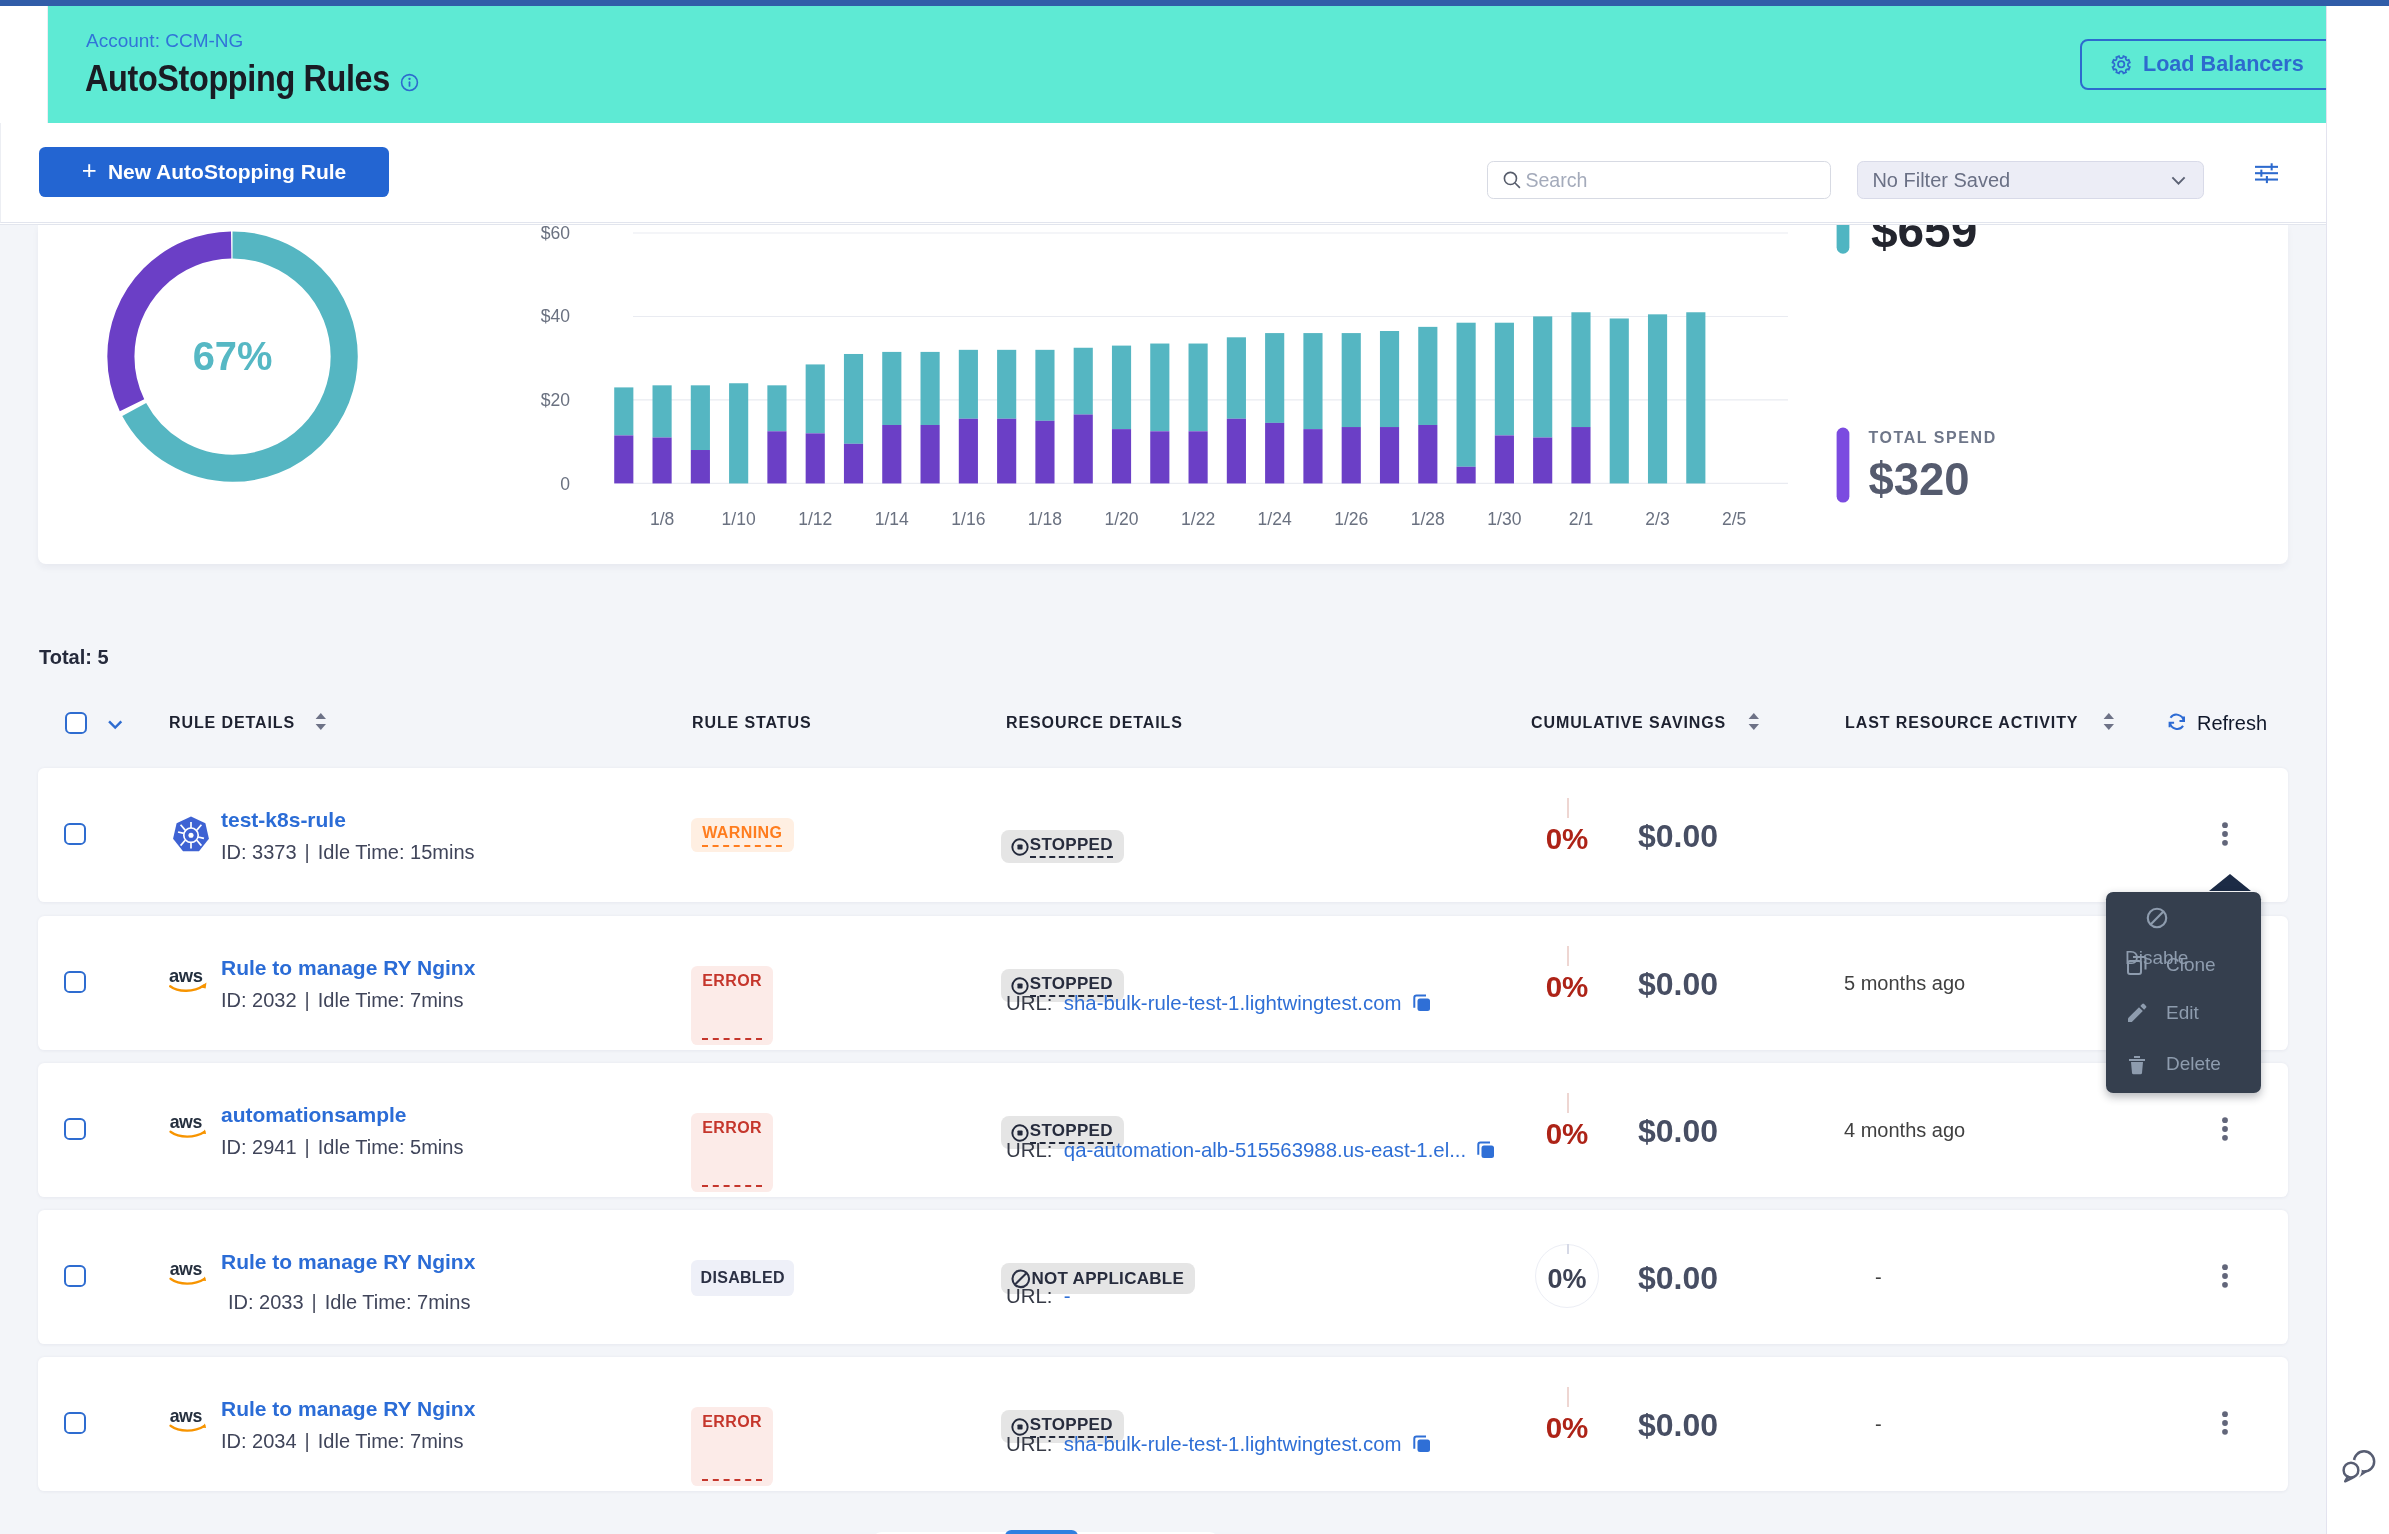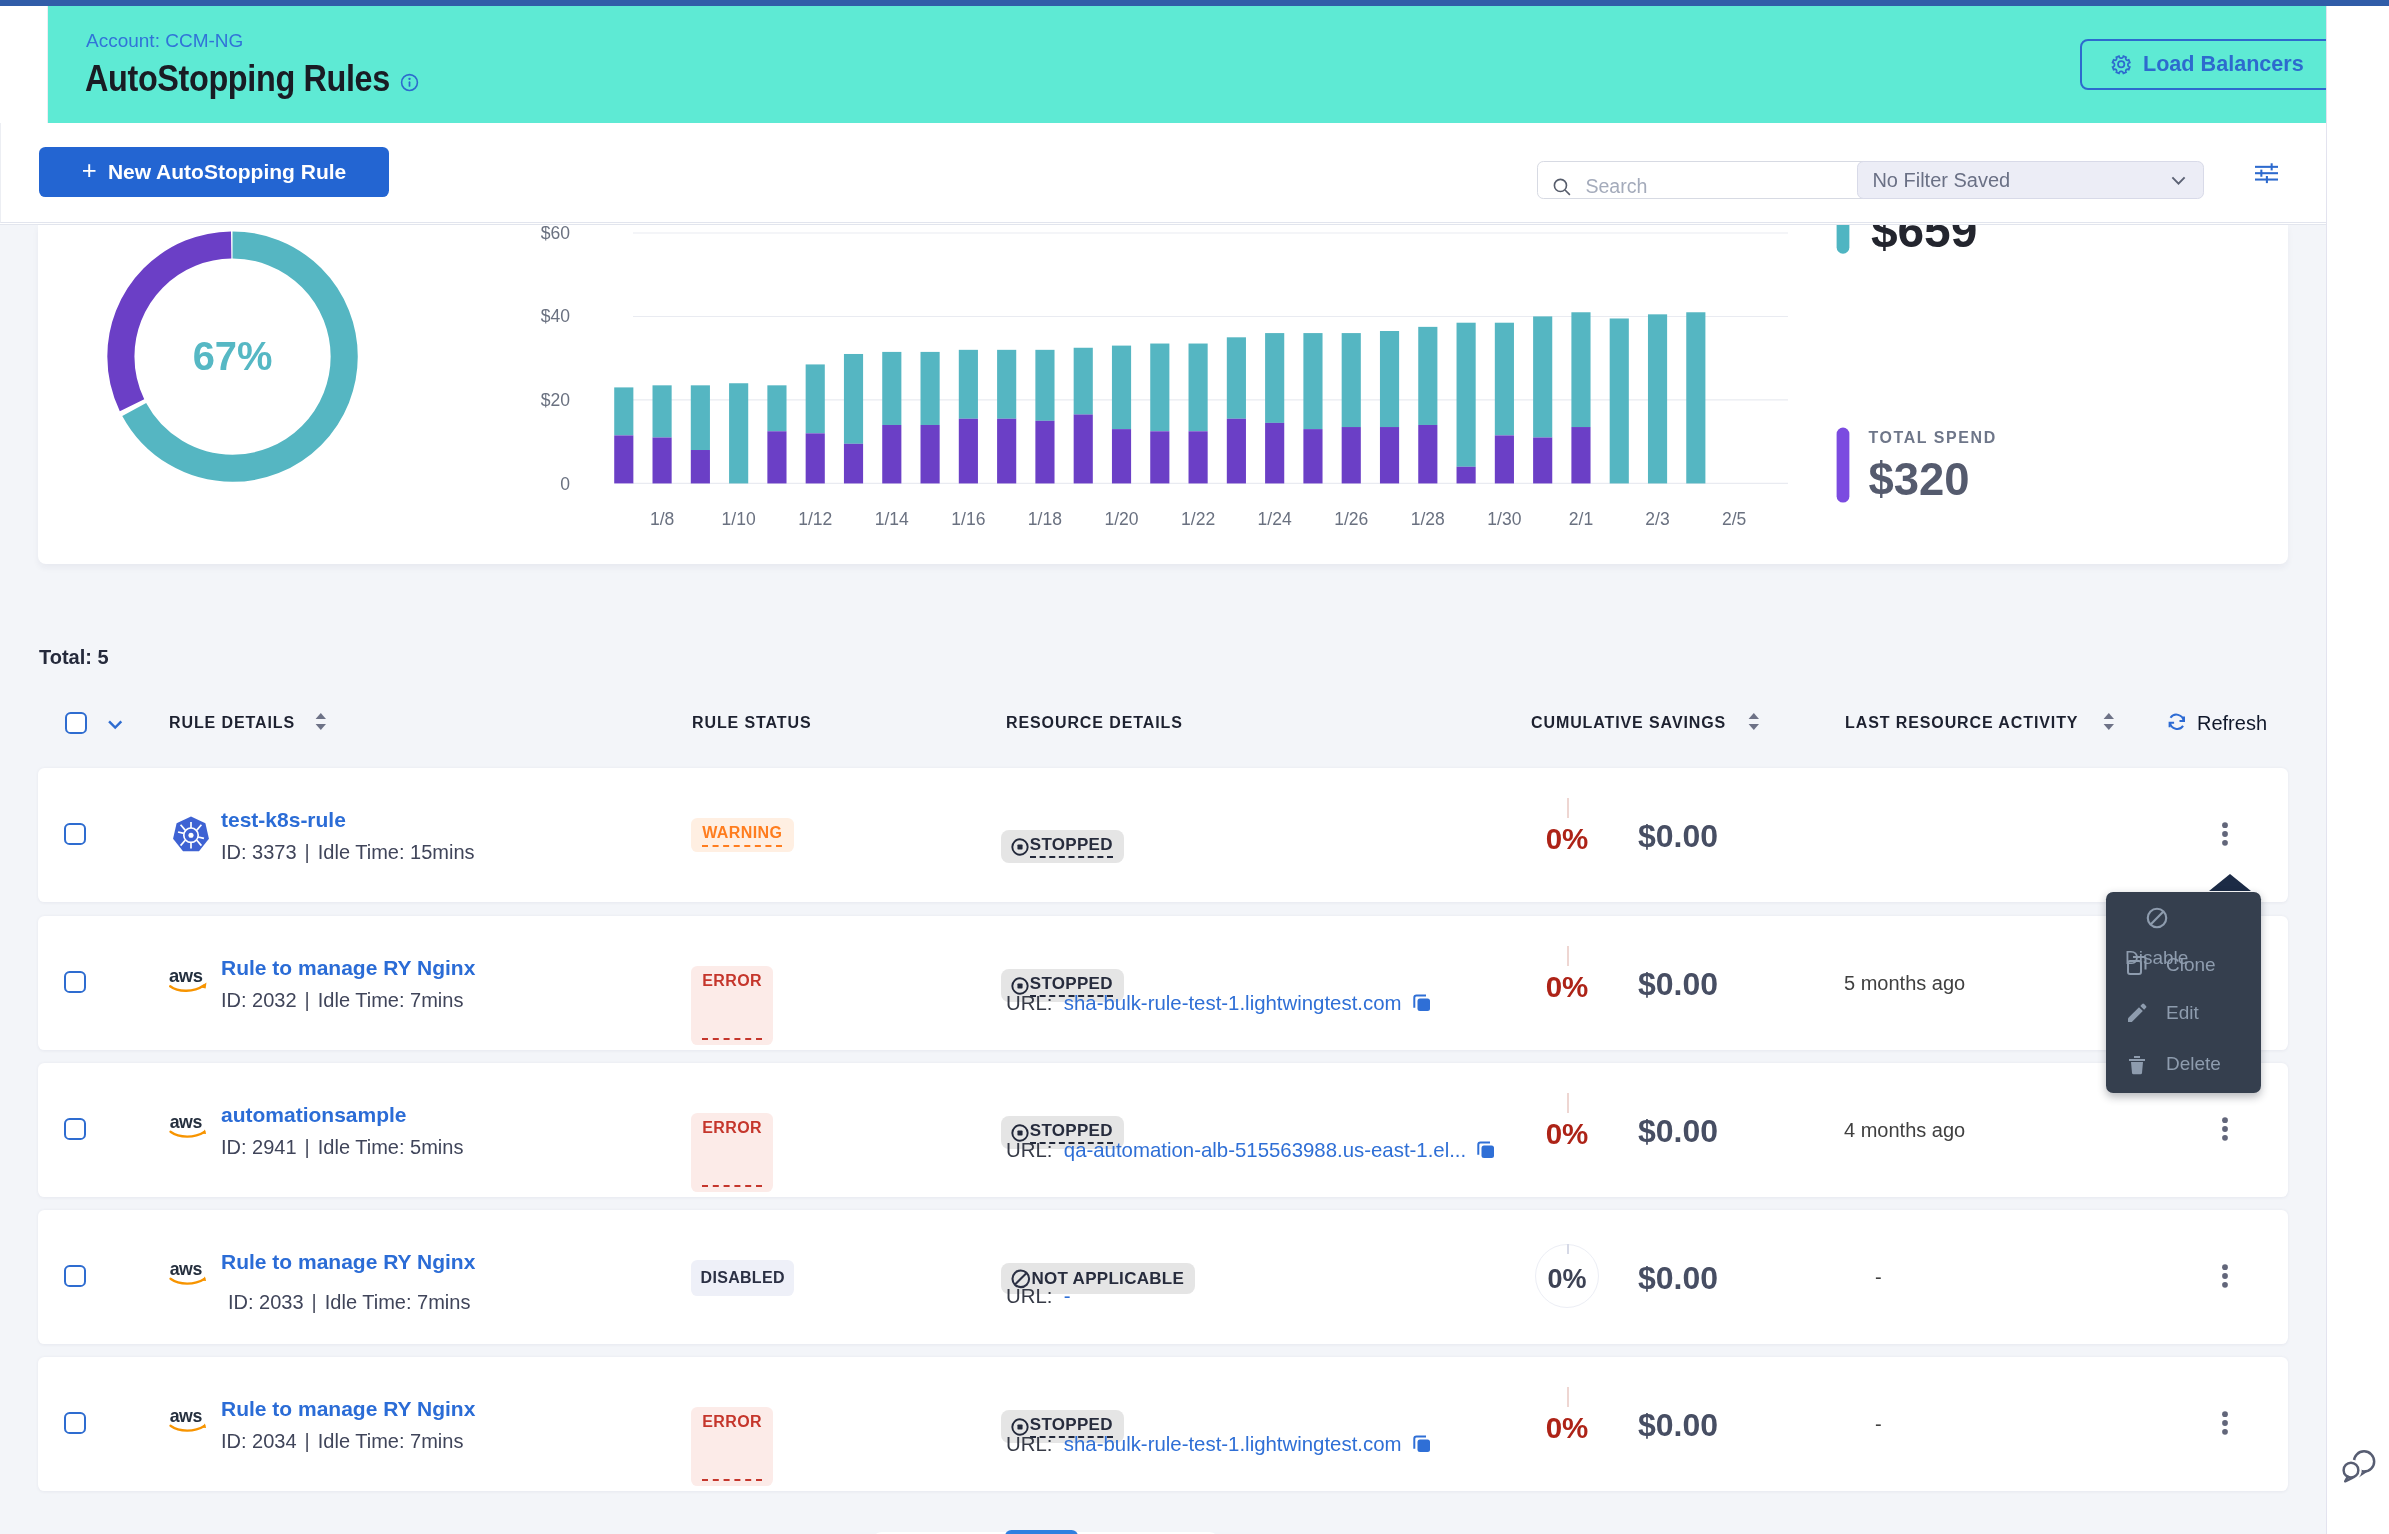--- a/index.html
+++ b/index.html
@@ -10,21 +10,21 @@
 
 #topbar { left:0; top:0; width:2389px; height:5.6px; background:#315da8; }
 #header { left:0; top:5.6px; width:2326px; height:124px; background:#5eead4; border-bottom:1.6px solid #e6e8f0; border-left:1.6px solid #eceef3;margin-left:47px; }
 #acct { left:38px; top:24px; font-size:19px; color:#3173d8; }
 #title { left:37px; top:52px; font-size:36px; font-weight:bold; color:#191c24; letter-spacing:-0.4px; transform:scaleX(0.9); transform-origin:left; white-space:nowrap; }
 #infoicon { left:352px; top:67px; }
 #lbbtn { left:2032px; top:33px; width:254px; height:51px; border:2px solid #2d6ace; border-radius:8px; display:flex; align-items:center; justify-content:center; gap:10.4px; color:#2d6ace; font-size:21.6px; font-weight:bold; }
 #toolbar { left:0; top:123px; width:2326px; height:100px; background:#fff; border-bottom:0.8px solid #e2e5ee; border-left:1.6px solid #eceef3; }
 #newbtn { left:38px; top:24px; width:350px; height:50px; background:#2365d2; border-radius:6.4px; color:#fff; font-size:21px; font-weight:bold; display:flex; align-items:center; justify-content:center; gap:11.2px; }
 #newbtn .plus { font-size:25.6px; font-weight:normal; margin-top:-2.4px; }
-#search { left:1536px; top:38px; width:344px; height:38px; border:1.2px solid #d7dae3; border-radius:6.4px; background:#fff; display:flex; align-items:flex-end; padding-left:12.8px; gap:13px; }
+#search { left:1486px; top:38px; width:344px; height:38px; border:1.2px solid #d7dae3; border-radius:6.4px; background:#fff; display:flex; align-items:center; padding-left:12.8px; gap:3px; }
 #search .ph { color:#a4abbb; font-size:19.6px; }
 #filtersel { left:1856px; top:38px; width:347px; height:38px; background:#ecedf6; border:1.2px solid #d8dae8; border-radius:6.4px; display:flex; align-items:center; padding:0 14.4px; color:#6a7085; font-size:20px; }
 #filtersel .chev { margin-left:auto; }
 #slidericon { left:2254px; top:39px; }
 
 
 #content { left:0; top:224px; width:2326px; height:1311px; background:#f3f5f9; border-top:0.8px solid #e3e6ee; }
 #rightpanel { left:2326px; top:5.6px; width:63px; height:1529px; background:#fff; border-left:0.8px solid #e3e3ef; }
 
 #chartcard { left:38px; top:0px; width:2250px; height:339px; background:#fff; border-radius:0 0 8px 8px; overflow:hidden; box-shadow:0 3.2px 6.4px rgba(35,40,80,0.05); }

